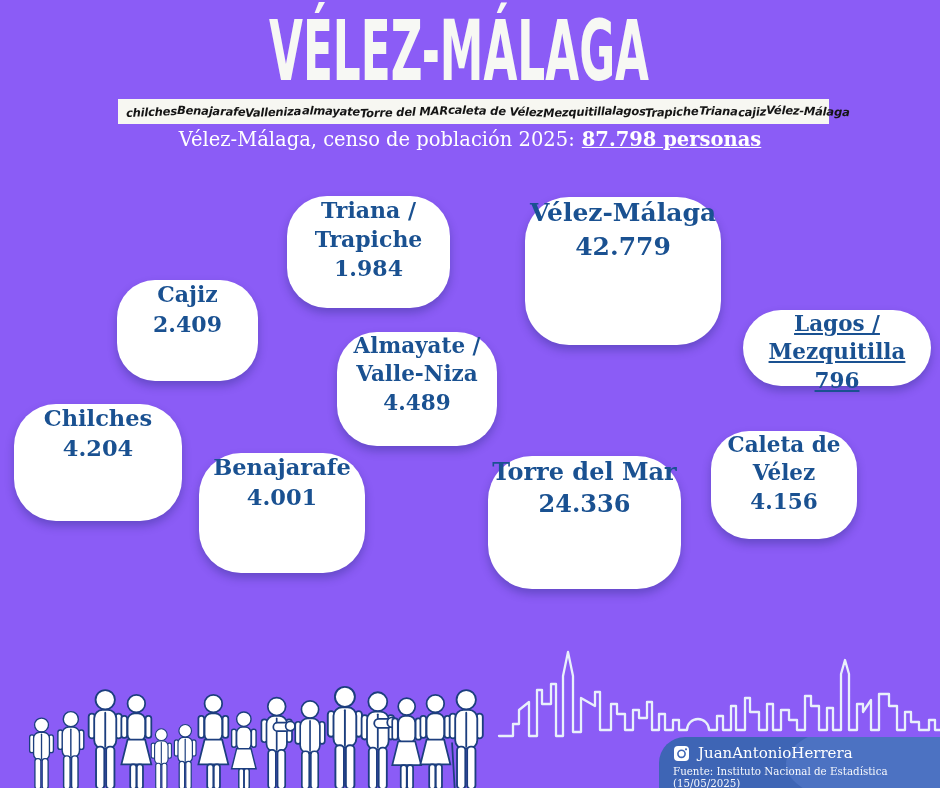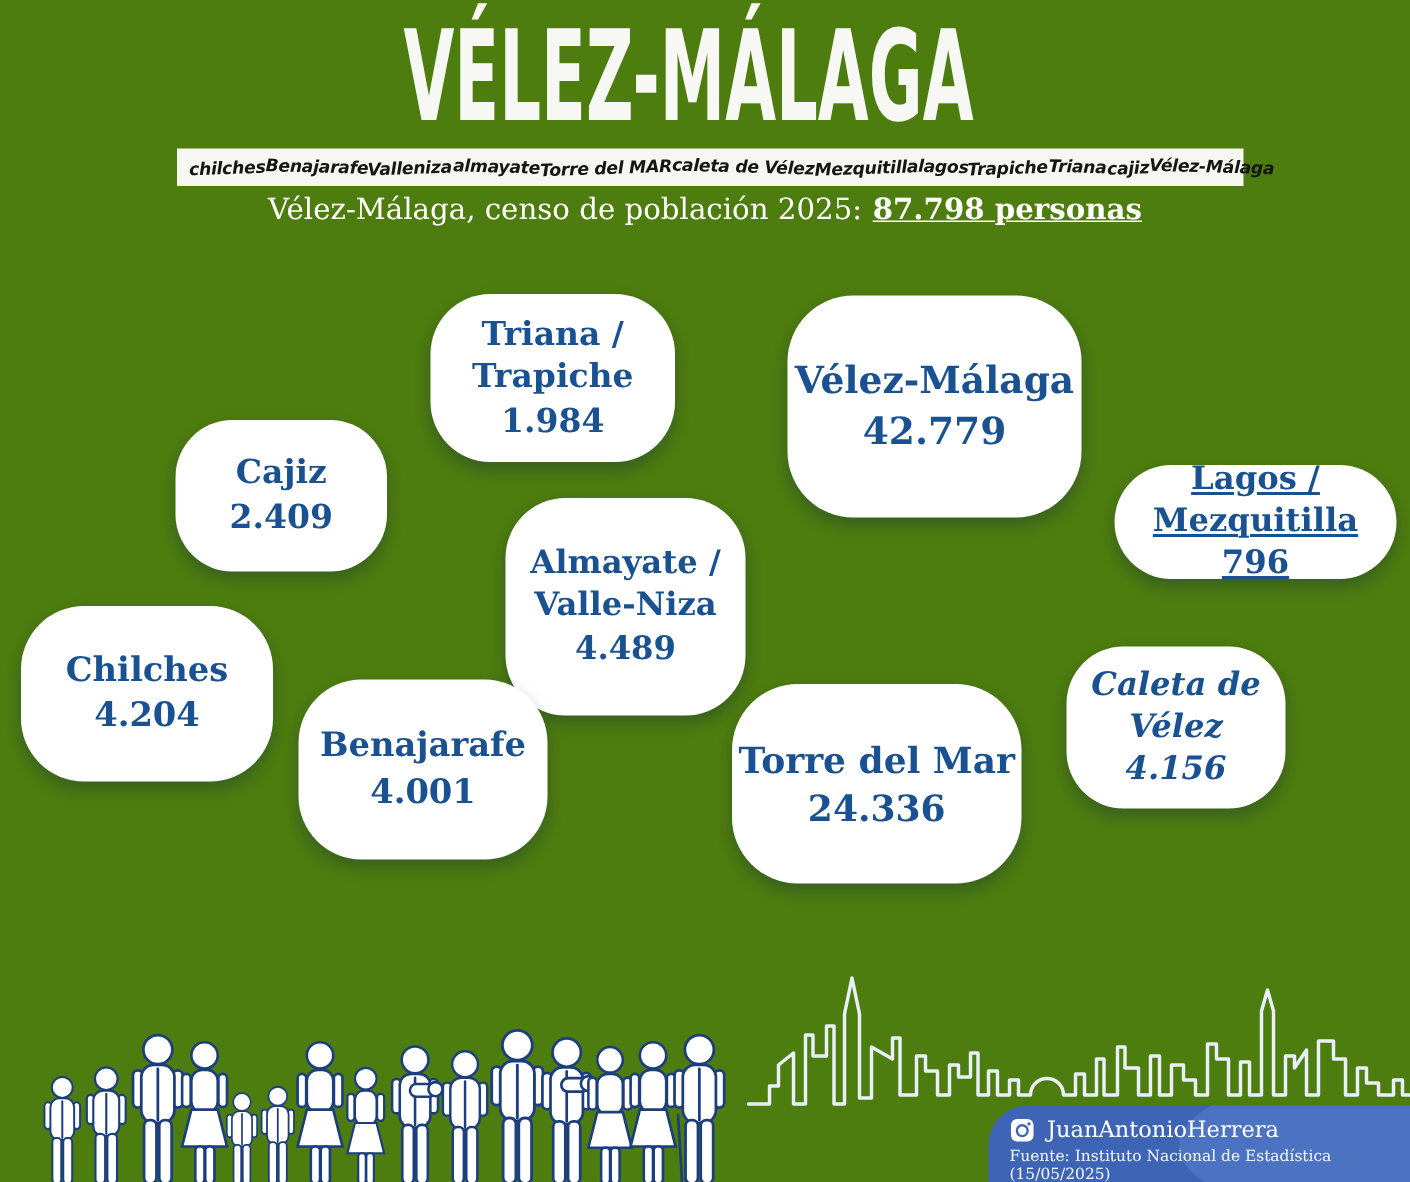--- a/index.html
+++ b/index.html
@@ -1,18 +1,18 @@
 <!DOCTYPE html>
 <html><head>
 <meta charset="utf-8">
 <style>
   html,body{margin:0;padding:0;}
   .canvas{
     position:relative;width:940px;height:788px;overflow:hidden;
-    background:#4d7c0f;font-family:"DejaVu Serif",serif;
+    background:#8b5cf6;font-family:"DejaVu Serif",serif;
   }
   
   .title-svg{position:absolute;left:244px;top:0;}
   .title-svg text{
     font-family:"DejaVu Sans",sans-serif;font-weight:bold;fill:#f7f8f4;
   }
   
   .strip{
     position:absolute;left:118px;top:99px;width:711px;height:25px;
     background:#f7f7f2;display:flex;align-items:center;
@@ -25,21 +25,21 @@
   .strip span:nth-child(even){transform:rotate(1.6deg) translateY(-1px);}
   
   .subtitle{
     position:absolute;left:0;top:128px;width:940px;text-align:center;
     color:#ffffff;font-size:19.5px;
   }
   .subtitle .val{font-weight:bold;margin-left:7px;text-decoration:underline;}
   
   .bubble{
     position:absolute;background:#ffffff;color:#1a5191;
-    display:flex;flex-direction:column;align-items:center;justify-content:center;
+    display:flex;flex-direction:column;align-items:center;justify-content:flex-start;
     font-weight:bold;line-height:1.3;text-align:center;
     box-shadow:0 5px 10px rgba(0,25,80,.28);
   }
   .bline{display:block;}
   .bline:empty{display:none;}
   .bval{margin-top:1px;}
   
   .credit{
     position:absolute;left:659px;top:737px;width:281px;height:54px;
     background:#3e65b5;border-radius:26px 0 0 0;overflow:hidden;
@@ -107,21 +107,21 @@
 
     <span class="bline bval">2.409</span>
   </div>
 
   <div class="bubble" style="left:743px;top:310px;width:188px;height:76px;border-radius:46px;font-size:21.5px;text-decoration:underline;">
     <span class="bline">Lagos /</span>
     <span class="bline">Mezquitilla</span>
     <span class="bline bval">796</span>
   </div>
 
-  <div class="bubble" style="left:337px;top:332px;width:160px;height:145px;border-radius:40px;font-size:21.5px;">
+  <div class="bubble" style="left:337px;top:332px;width:160px;height:114px;border-radius:40px;font-size:21.5px;">
     <span class="bline">Almayate /</span>
     <span class="bline">Valle-Niza</span>
     <span class="bline bval">4.489</span>
   </div>
 
   <div class="bubble" style="left:14px;top:404px;width:168px;height:117px;border-radius:42px;font-size:22.5px;">
     <span class="bline">Chilches</span>
 
     <span class="bline bval">4.204</span>
   </div>
@@ -131,21 +131,21 @@
 
     <span class="bline bval">4.001</span>
   </div>
 
   <div class="bubble" style="left:488px;top:456px;width:193px;height:133px;border-radius:44px;font-size:24px;">
     <span class="bline">Torre del Mar</span>
 
     <span class="bline bval">24.336</span>
   </div>
 
-  <div class="bubble" style="left:711px;top:431px;width:146px;height:108px;border-radius:38px;font-size:21.5px;font-style:italic;">
+  <div class="bubble" style="left:711px;top:431px;width:146px;height:108px;border-radius:38px;font-size:21.5px;">
     <span class="bline">Caleta de</span>
     <span class="bline">Vélez</span>
     <span class="bline bval">4.156</span>
   </div>
 
   <svg class="people" width="470" height="200" viewBox="0 0 470 200">
     <defs>
       <g id="pman">
         <circle cx="22" cy="13" r="10.5" class="pf"></circle>
         <rect x="4" y="28" width="7" height="27" rx="3.5" class="pf"></rect>

